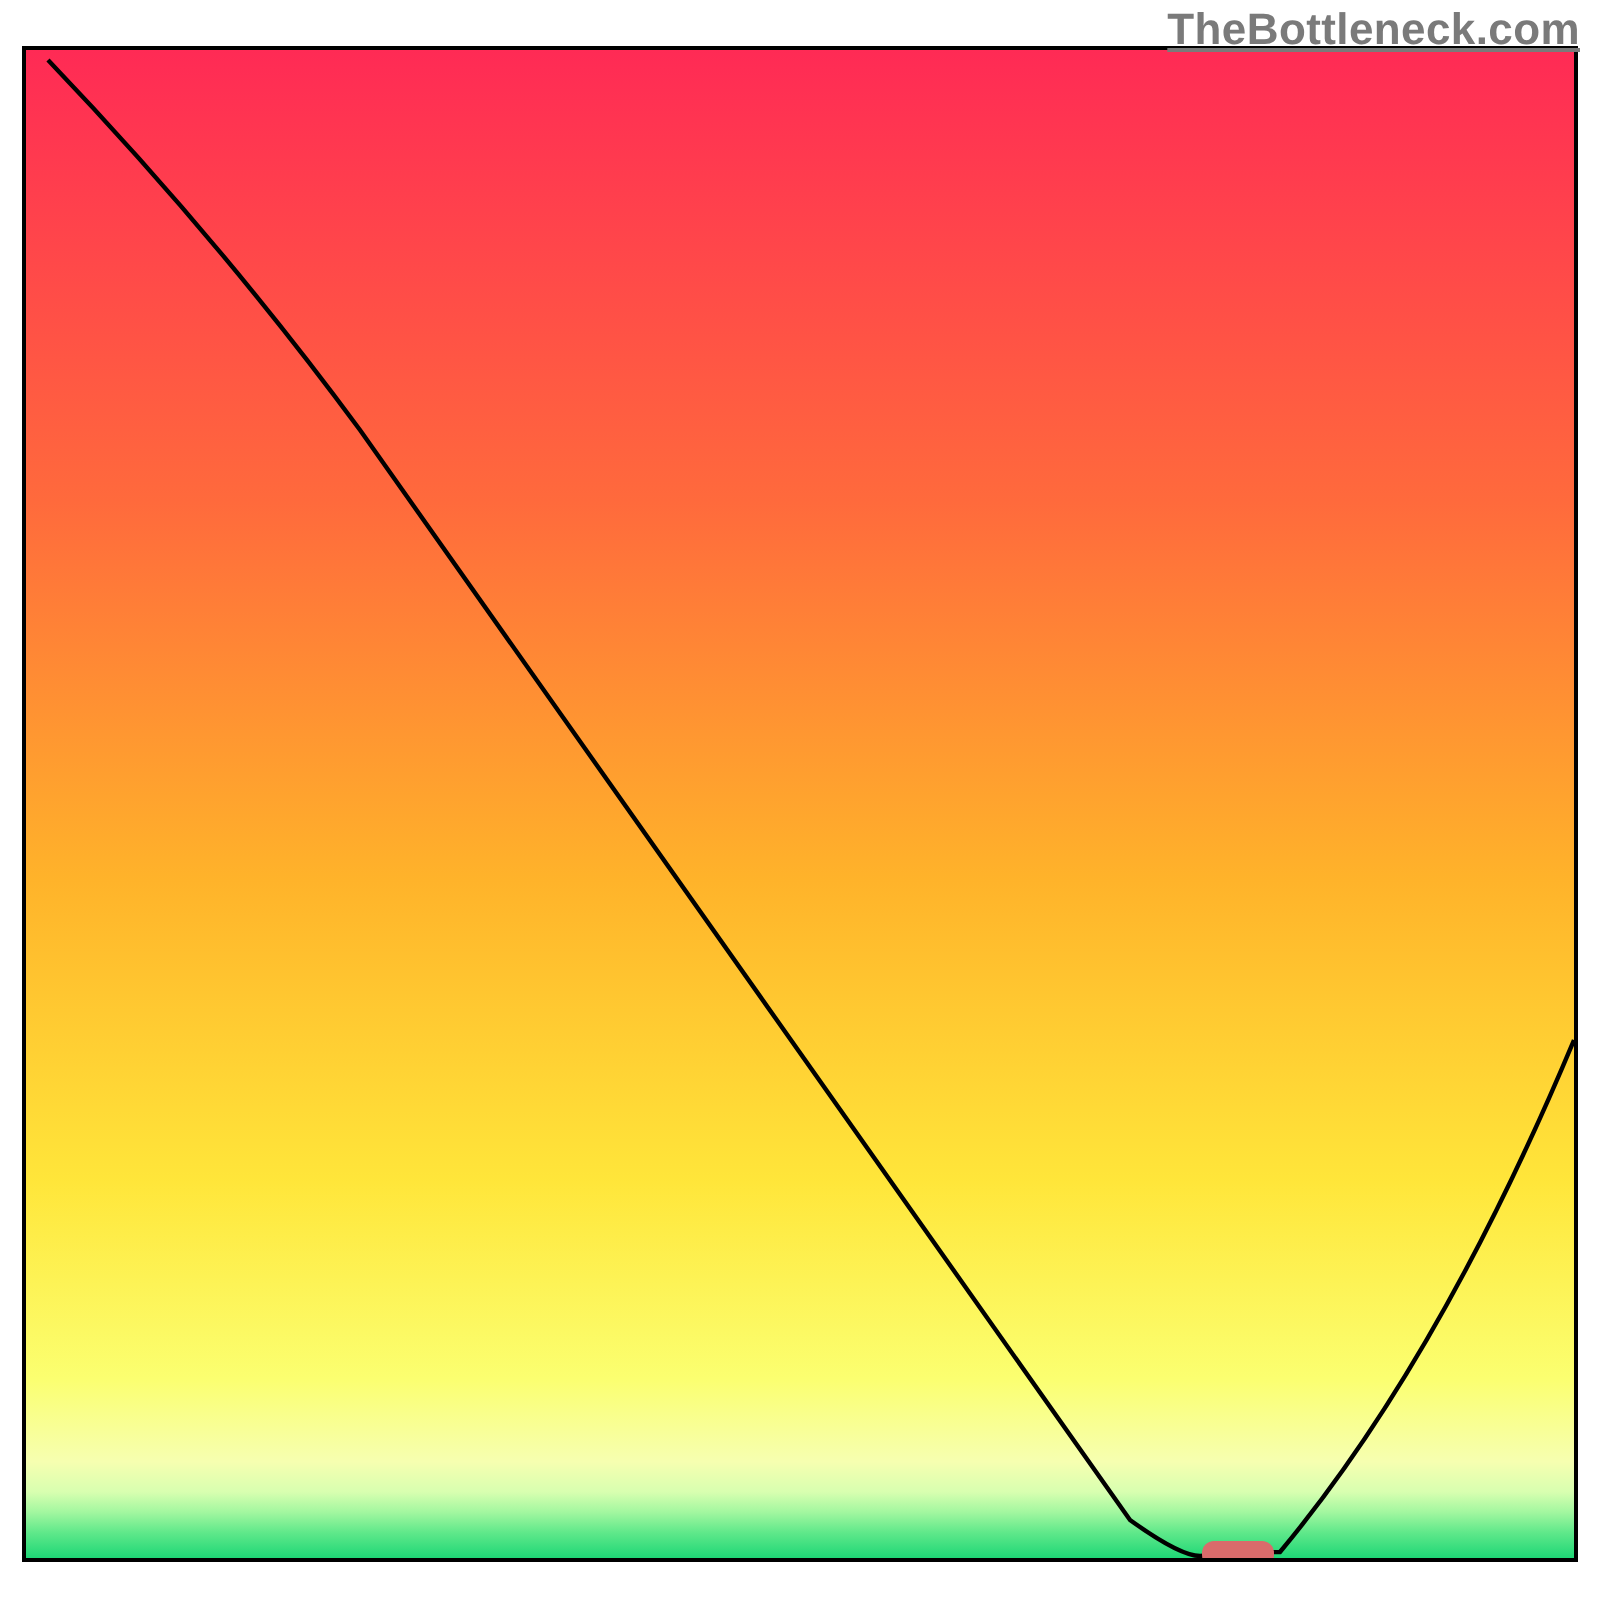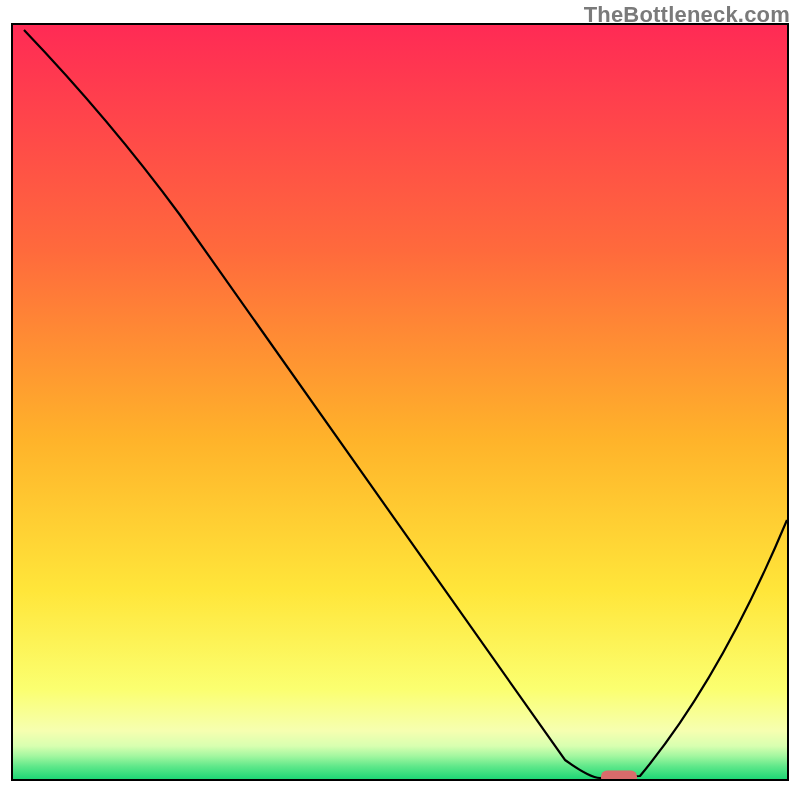--- a/index.html
+++ b/index.html
@@ -17,20 +17,21 @@
   }
   .watermark {
     position: absolute;
     top: 2px;
     right: 10px;
     font-size: 22px;
     font-weight: bold;
     color: #7a7a7a;
     letter-spacing: 0.2px;
     user-select: none;
+    text-decoration: underline;
   }
   svg {
     position: absolute;
     top: 0;
     left: 0;
   }
 </style>
 </head>
 <body>
 

